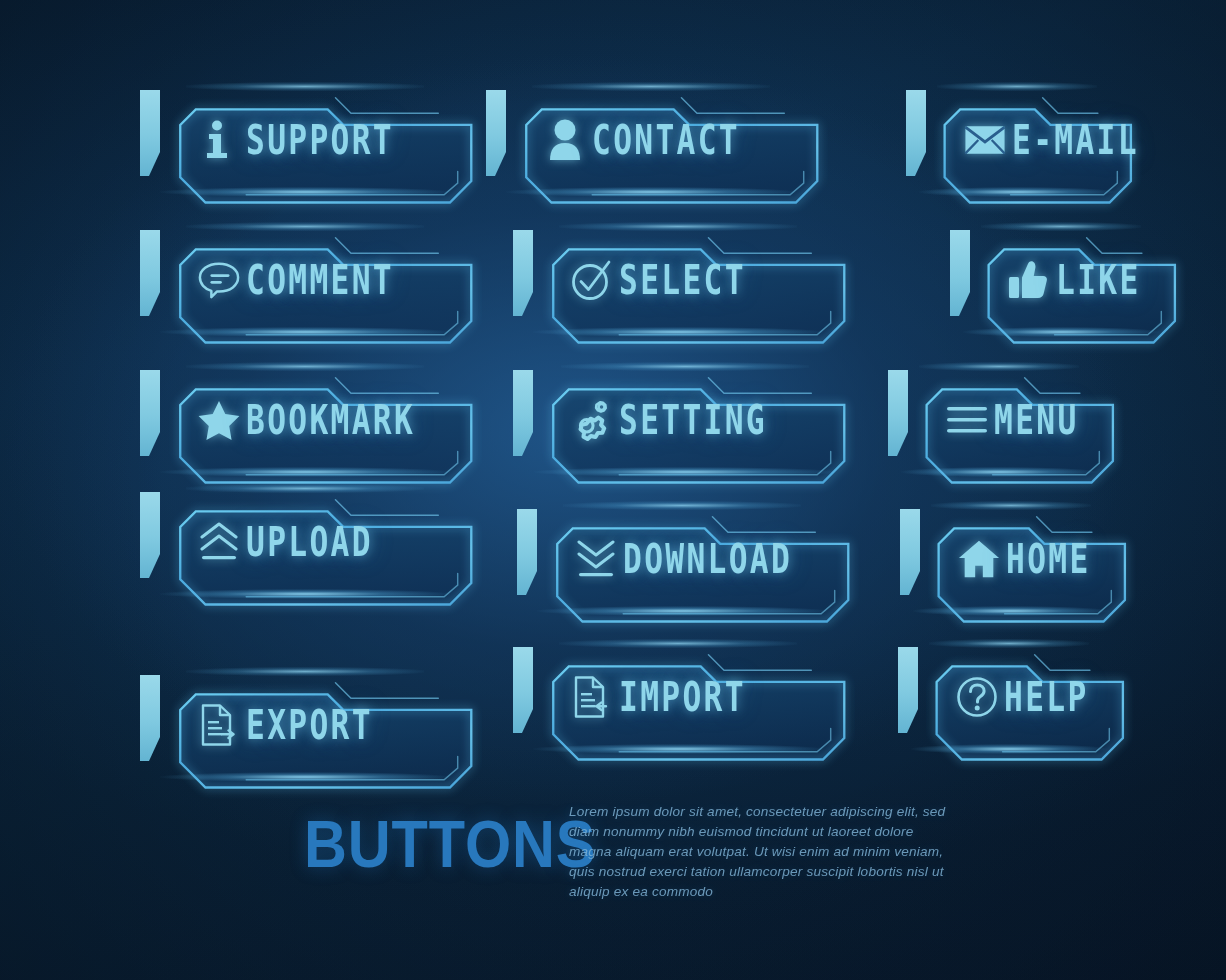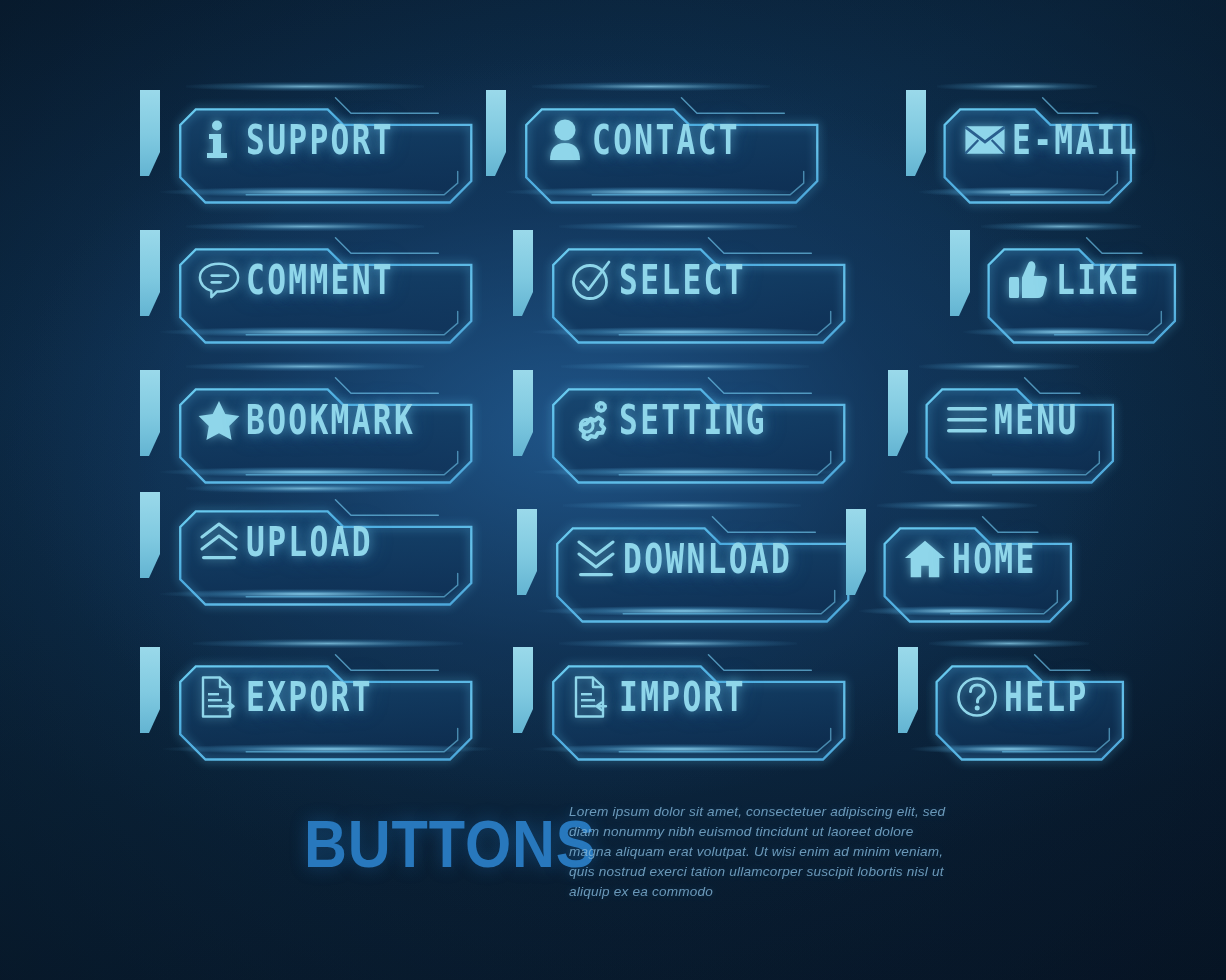--- a/index.html
+++ b/index.html
@@ -657,21 +657,21 @@
             <svg width="40" height="40" viewBox="0 0 40 40">
       <path d="M3 3 L20 16 L37 3" fill="none" stroke="#8fd6ea" stroke-width="3" stroke-linecap="round" stroke-linejoin="round"></path>
       <path d="M3 15 L20 28 L37 15" fill="none" stroke="#8fd6ea" stroke-width="3" stroke-linecap="round" stroke-linejoin="round"></path>
       <rect x="3" y="34" width="34" height="3.2" rx="1.6" fill="#8fd6ea"></rect>
             </svg>
           </span>
           <span class="lbl">DOWNLOAD</span>
         </div>
         <div class="streak"></div>
       </div>
-      <div class="btn" style="left: 846px; top: 507px; width: 222px;">
+      <div class="btn" style="left: 900px; top: 507px; width: 222px;">
         <div class="streak2"></div>
   <svg class="frame" width="248" height="130" viewBox="-8 -20 248 134">
     <defs>
       <linearGradient id="bgf222_104" x1="0" y1="0" x2="0.25" y2="1">
         <stop offset="0%" stop-color="#17456e" stop-opacity="0.92"></stop>
         <stop offset="45%" stop-color="#123c63" stop-opacity="0.80"></stop>
         <stop offset="100%" stop-color="#0e3055" stop-opacity="0.72"></stop>
       </linearGradient>
       <linearGradient id="strk222_104" x1="0" y1="0" x2="1" y2="1">
         <stop offset="0%" stop-color="#6fd2f5"></stop>
@@ -707,21 +707,21 @@
         <div class="content" style="width:222px">
           <span class="ico">
             <svg width="44" height="40" viewBox="0 0 44 40">
       <path d="M22 1 L43 19 h-6 v20 H26 V27 h-8 v12 H7 V19 H1 Z" fill="#8fd6ea"></path>
             </svg>
           </span>
           <span class="lbl">HOME</span>
         </div>
         <div class="streak"></div>
       </div>
-      <div class="btn" style="left: 140px; top: 645px; width: 330px; padding-left: 45px;">
+      <div class="btn" style="left: 140px; top: 673px; width: 330px;">
         <div class="streak2"></div>
   <svg class="frame" width="356" height="130" viewBox="-8 -20 356 134">
     <defs>
       <linearGradient id="bgf330_104" x1="0" y1="0" x2="0.25" y2="1">
         <stop offset="0%" stop-color="#17456e" stop-opacity="0.92"></stop>
         <stop offset="45%" stop-color="#123c63" stop-opacity="0.80"></stop>
         <stop offset="100%" stop-color="#0e3055" stop-opacity="0.72"></stop>
       </linearGradient>
       <linearGradient id="strk330_104" x1="0" y1="0" x2="1" y2="1">
         <stop offset="0%" stop-color="#6fd2f5"></stop>

